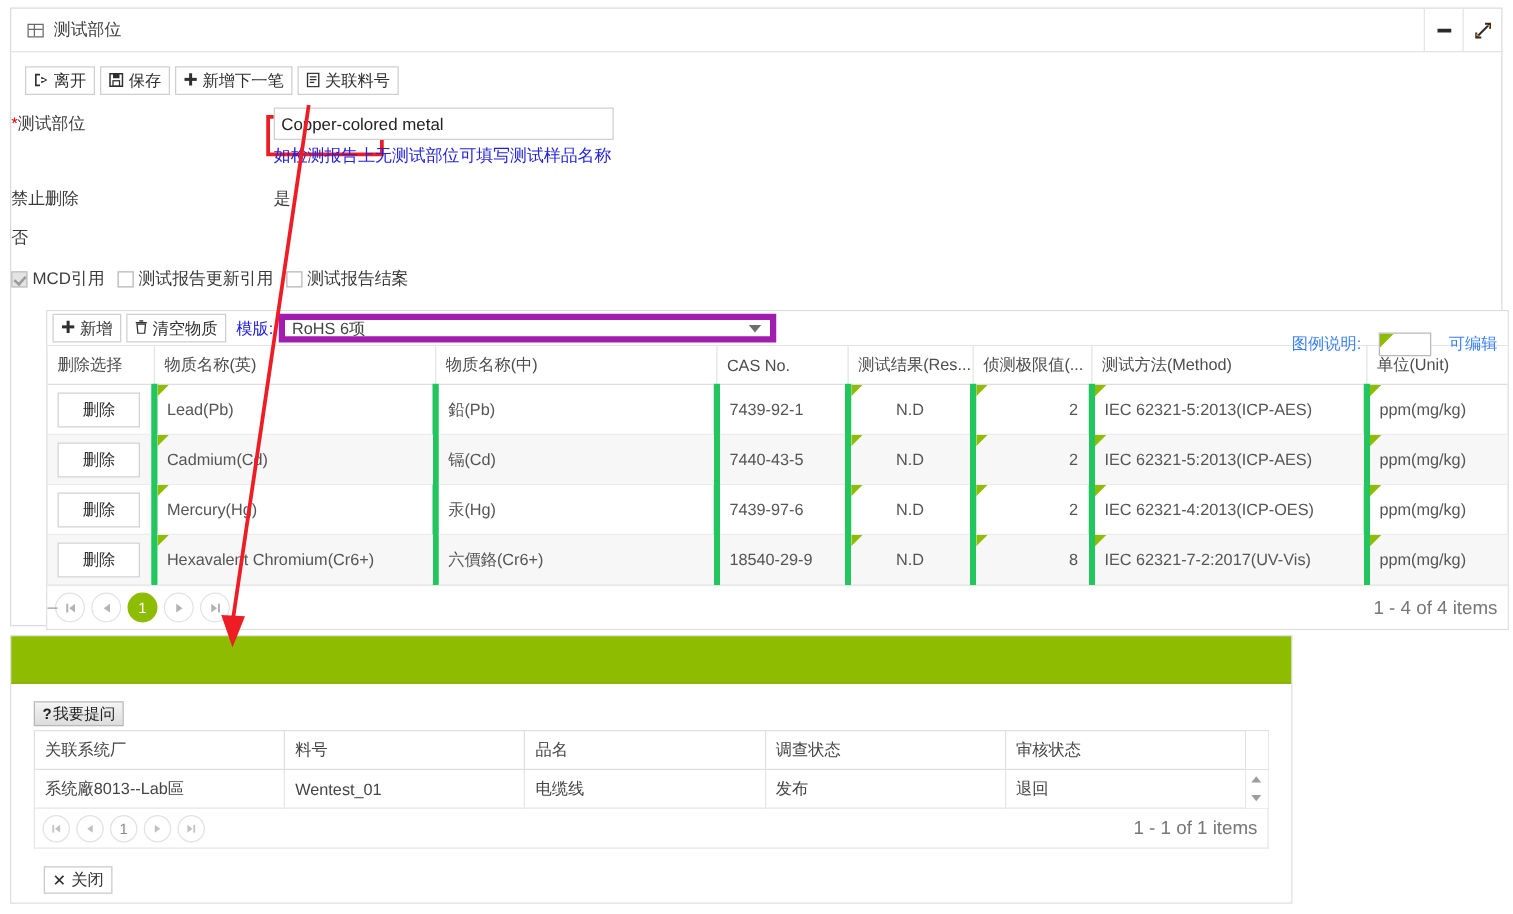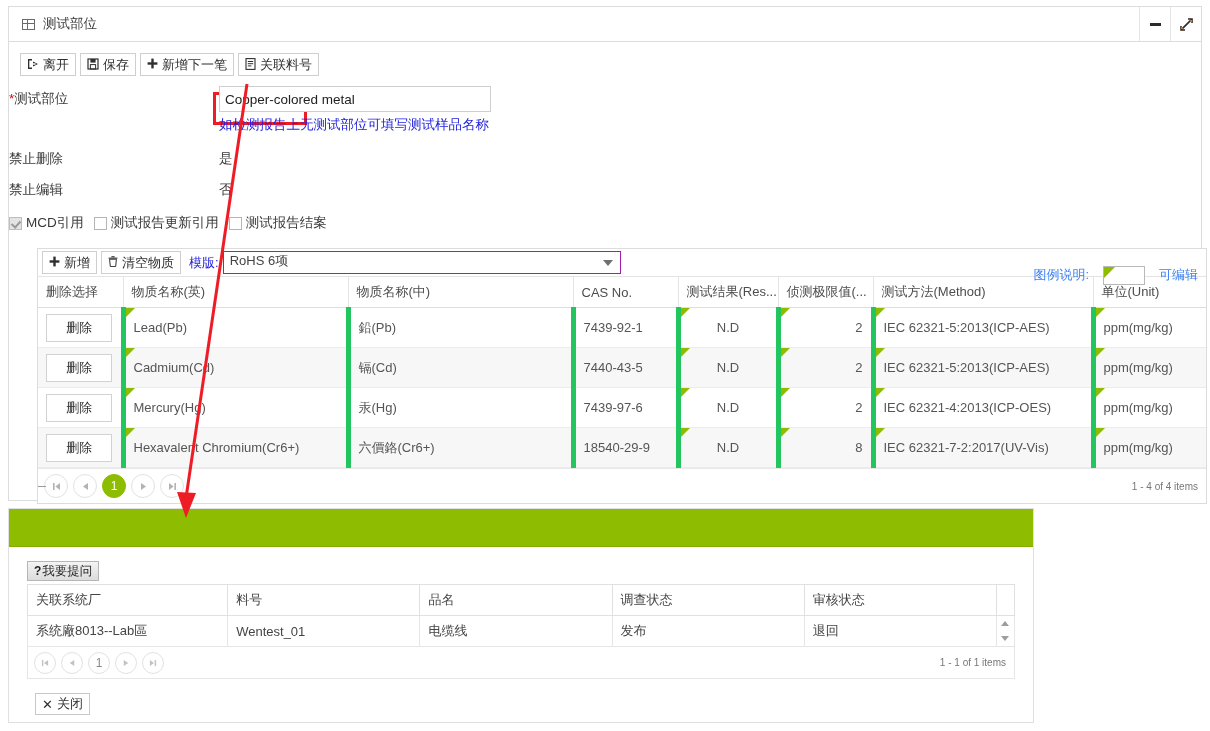--- a/index.html
+++ b/index.html
@@ -164,23 +164,23 @@
     padding: 0 4px;
     gap: 4px;
     border-bottom: 1px solid #e4e4e4;
     background: #fff;
   }
   .tmpl-label { color: #2222dd; font-size: 13px; margin-left: 4px; white-space: nowrap; }
   .ddl {
     position: relative;
     height: 23px;
     width: 398px;
-    border: 1px solid #a21caf;
-    background: #fff;
-    display: flex; 
+    border: 5px solid #a21caf;
+    background: #fff;
+    display: flex; align-items: center;
     padding: 0 6px;
     font-size: 13px;
     color: #444;
     cursor: pointer;
   }
   .ddl .arrow {
     position: absolute; right: 7px; top: 50%;
     transform: translateY(-50%);
     width: 0; height: 0;
     border-left: 5px solid transparent;
@@ -278,21 +278,21 @@
   }
   .pbtn.num {
     color: #8a8a8a; font-size: 12px;
   }
   .pbtn.active {
     background: #8DBC00;
     border-color: #8DBC00;
     color: #fff;
     font-size: 12px;
   }
-  .pinfo { margin-left: auto; font-size: 10px; color: #777; }
+  .pinfo { margin-left: auto; font-size: 15px; color: #777; }
 
   
   .dash-left {
     position: absolute;
     left: 0px; top: 17px;
     width: 8px; height: 1px;
     background: #9a9a9a;
   }
 
   
@@ -460,21 +460,20 @@
       </div>
 
       <div class="frow" style="margin-top:10px;">
         <div class="flabel">禁止删除</div>
         <div class="fvalue">
           <span class="plainval">是</span>
         </div>
       </div>
 
       <div class="frow" style="margin-top:5px;">
-        <div class="flabel">禁止编辑</div>
         <div class="fvalue">
           <span class="plainval">否</span>
         </div>
       </div>
 
       <div class="frow" style="margin-top:5px;">
         <div class="fvalue">
           <div class="cbrow">
             <label>
               <span class="cbox checked"></span>

